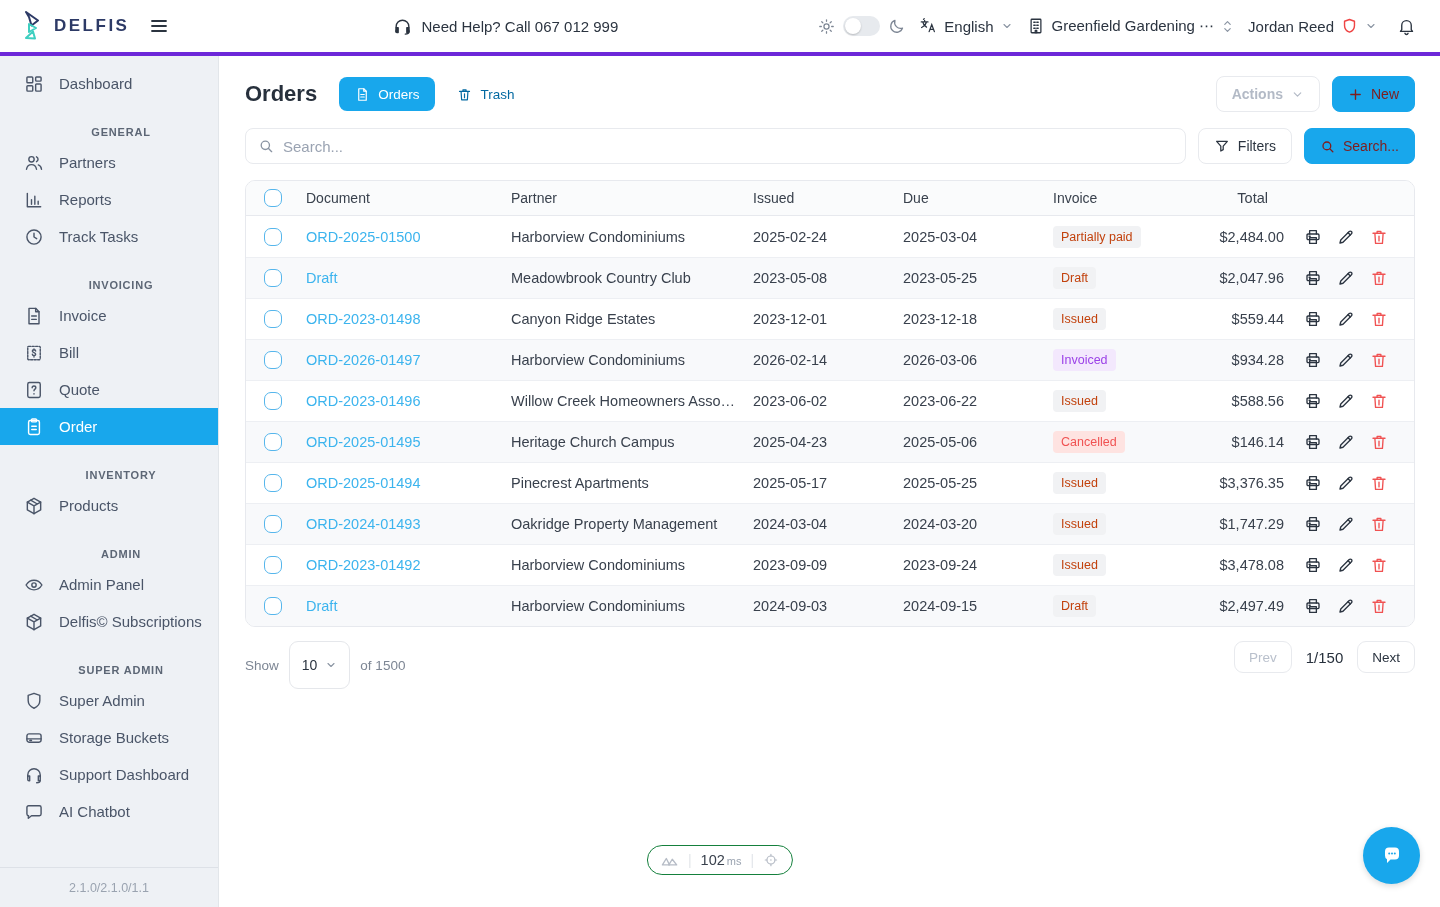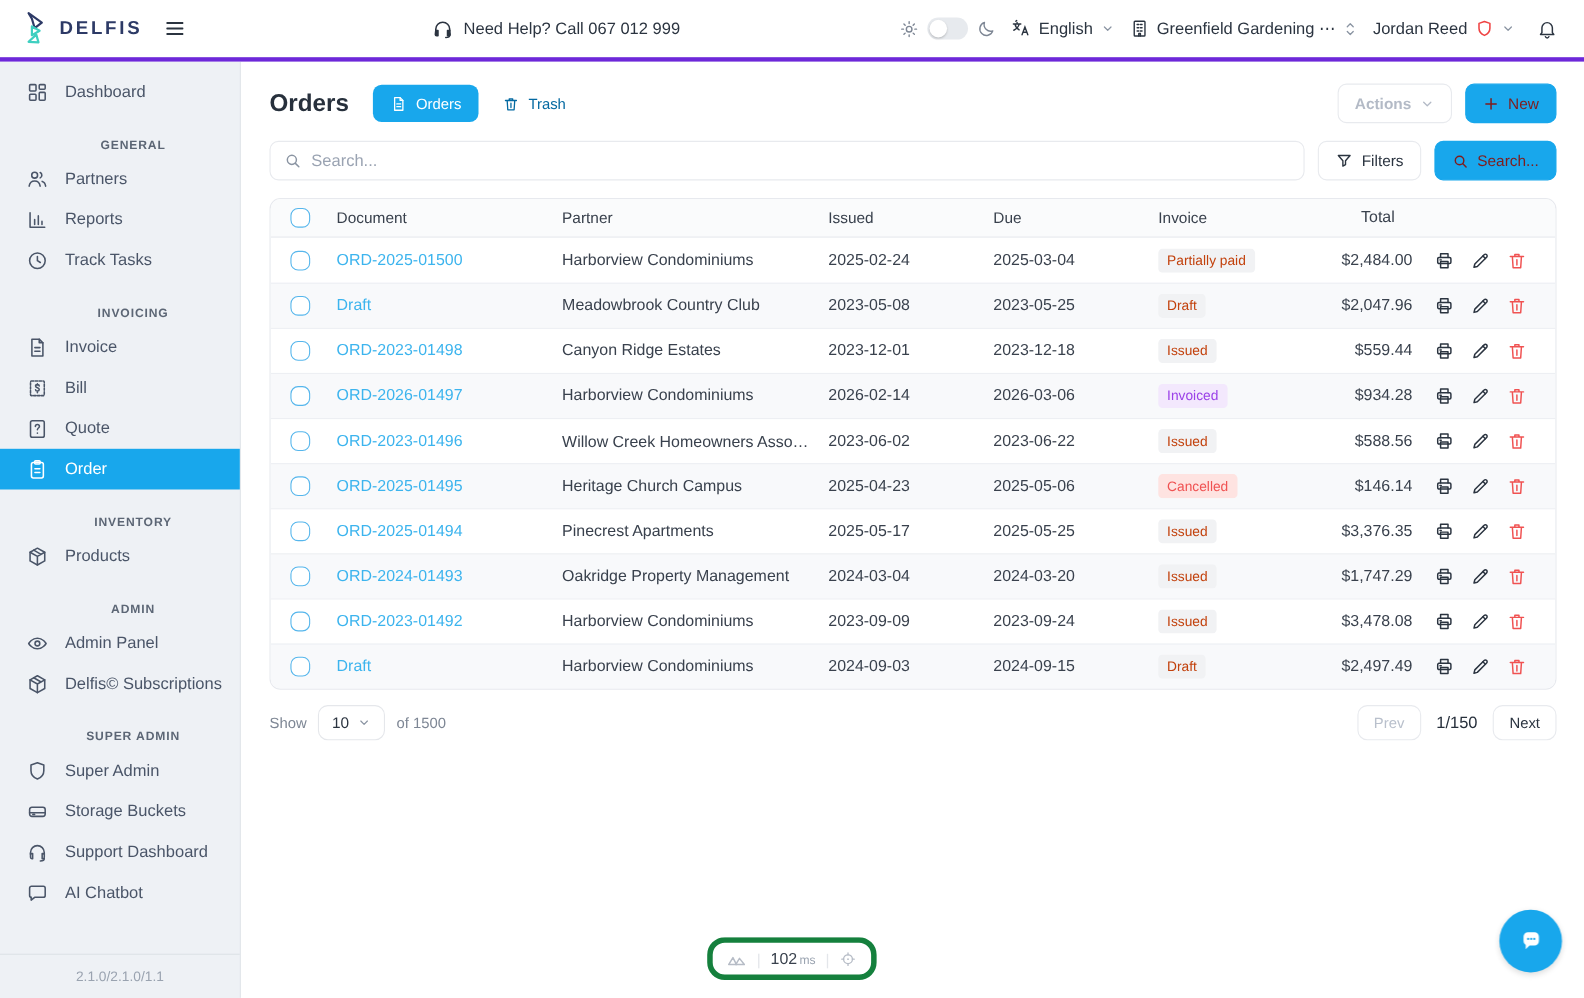--- a/index.html
+++ b/index.html
@@ -83,30 +83,30 @@
   .b-gray { background:#f1f2f4; color:#c2410c; }
   .b-purple { background:#f3e8fd; color:#9b41e8; }
   .b-red { background:#fee3e1; color:#f05252; }
   .cell-actions { display:flex; align-items:center; gap:15px; padding-left:2px; }
   .icon-btn { background:none; border:none; cursor:pointer; padding:0; color:#2b3440; }
   .icon-btn.danger { color:#f05252; }
 
   
   .pagination { display:flex; align-items:flex-start; margin-top:14px; }
   .pag-left { display:flex; align-items:center; gap:10px; color:#7d8694; font-size:13.5px; }
-  .page-size { display:flex; align-items:center; gap:8px; height:32px; padding:0 12px; border:1px solid #e5e7eb; border-radius:9px; background:#fff; color:#2b3440; font-size:14px; cursor:pointer; font-family:inherit; }
+  .page-size { display:flex; align-items:center; gap:8px; height:48px; padding:0 12px; border:1px solid #e5e7eb; border-radius:9px; background:#fff; color:#2b3440; font-size:14px; cursor:pointer; font-family:inherit; }
   .pag-right { margin-left:auto; display:flex; align-items:center; gap:14px; }
   .pag-btn { height:32px; padding:0 14px; border:1px solid #e8eaee; border-radius:9px; background:#fff; font-size:13.5px; font-family:inherit; cursor:pointer; color:#2b3440; }
   .pag-btn.disabled { color:#b9c0cc; cursor:default; }
   .page-indicator { font-size:15px; color:#27303c; }
 
   
   .status-pill {
-    position:fixed; left:50%; transform:translateX(-50%); bottom:16px;
-    display:flex; align-items:center; gap:9px; background:#fff; border:5px solid #15803d;
+    position:fixed; left:50%; transform:translateX(-50%); bottom:32px;
+    display:flex; align-items:center; gap:9px; background:#fff; border:1px solid #15803d;
     border-radius:16px; padding:6px 13px; color:#9aa3b0; z-index:15;text-align:center;
   }
   .status-pill .sep { color:#e3e6ea; }
   .latency { color:#39414d; font-size:14.5px; }
   .latency-unit { color:#9aa3b0; font-size:11px; margin-left:2px; }
   .chat-fab {
     position:fixed; right:20px; bottom:23px; width:57px; height:57px; border-radius:50%;
     background:#18a7ec; border:none; cursor:pointer; display:flex; align-items:center; justify-content:center;
     box-shadow:0 2px 6px rgba(0,0,0,.15); z-index:15;
   }

